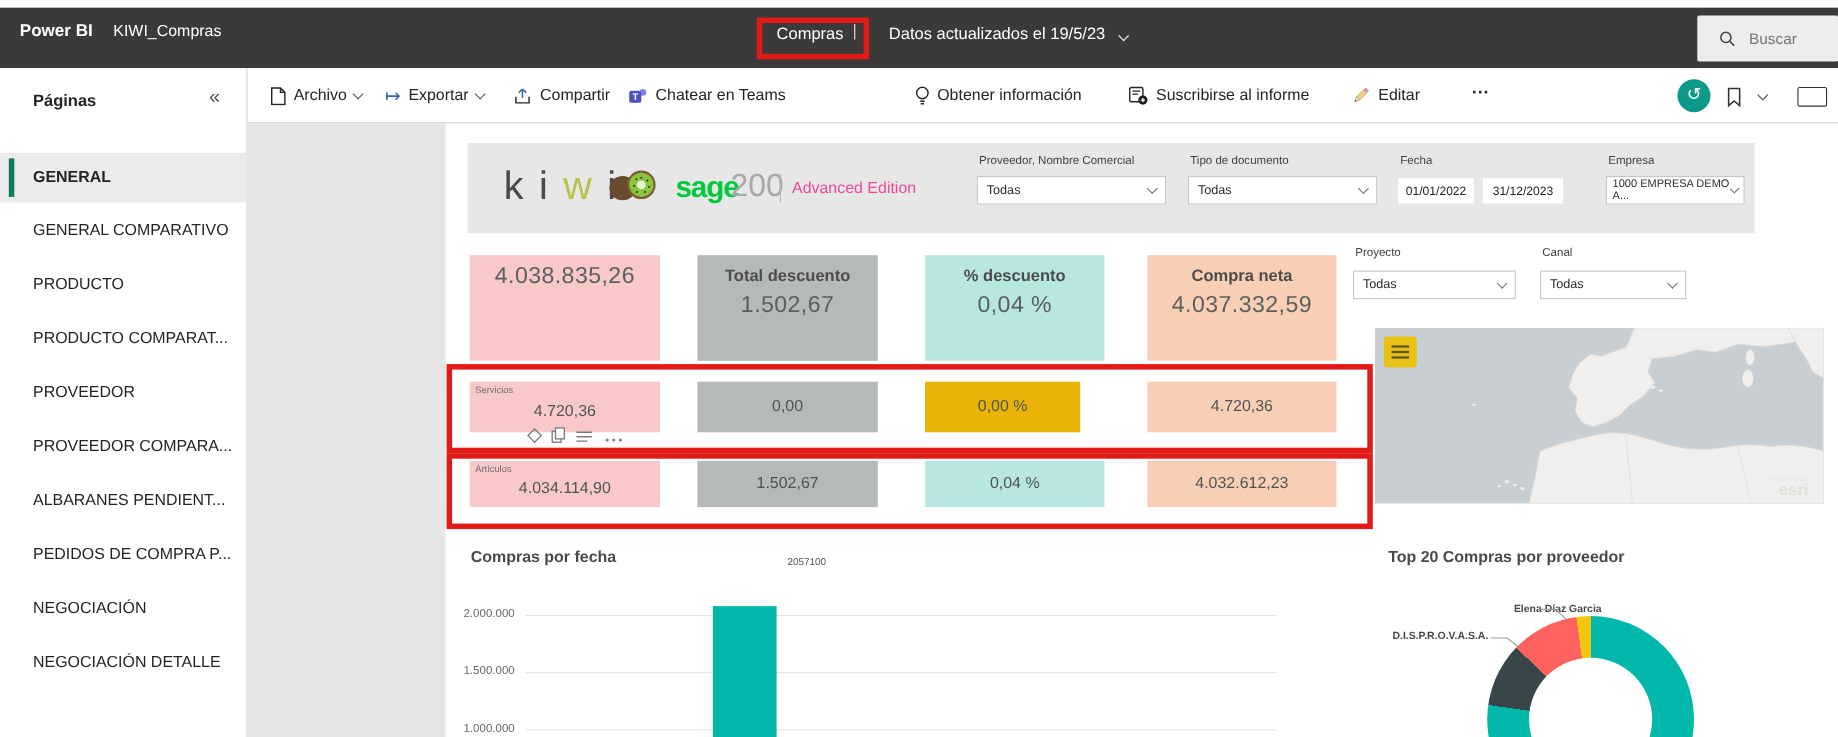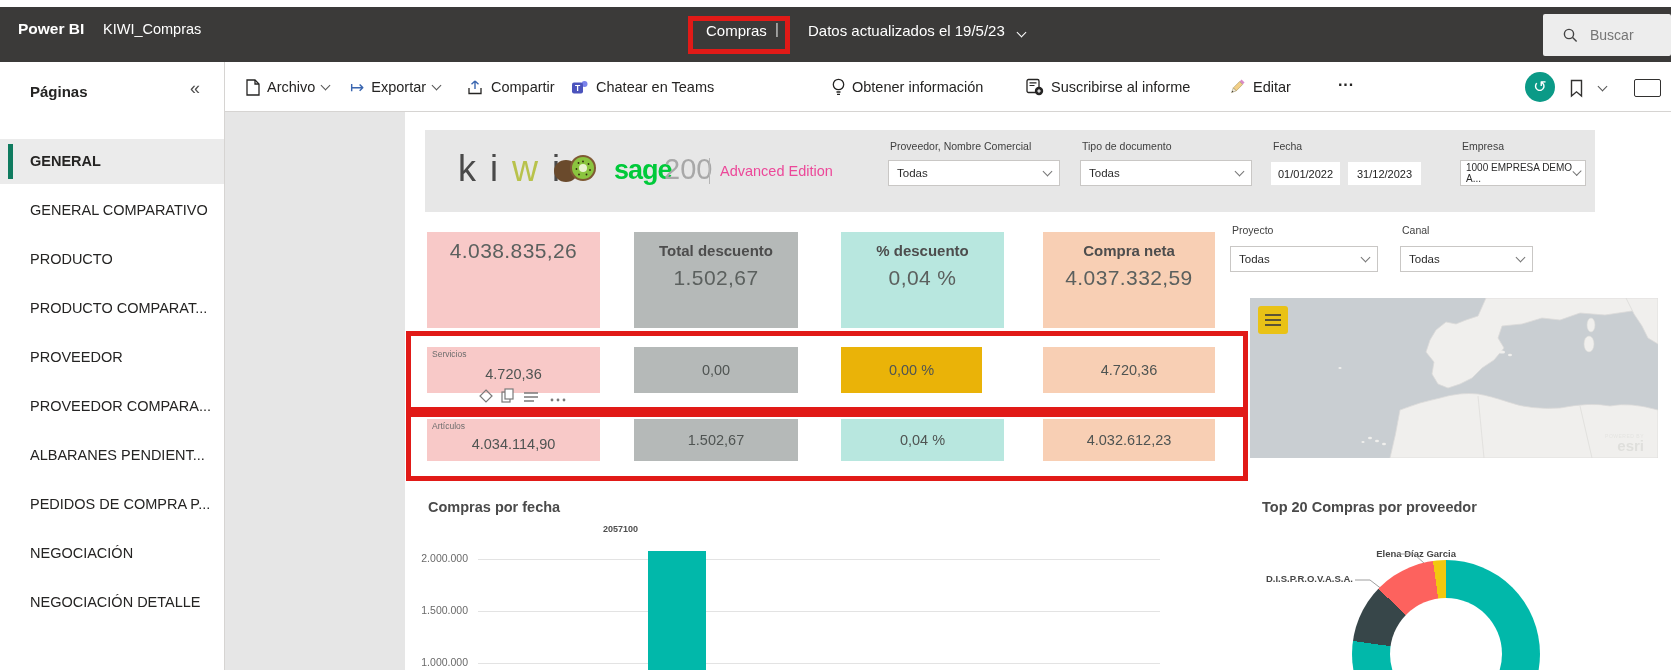--- a/index.html
+++ b/index.html
@@ -306,21 +306,21 @@
 <div class="abs vtitle" style="left:428px;top:499px">Compras por fecha</div>
 
 <div class="abs tick" style="left:398px;top:552px">2.000.000</div>
 <div class="abs tick" style="left:398px;top:604px">1.500.000</div>
 <div class="abs tick" style="left:398px;top:656px">1.000.000</div>
 
 <div class="abs gridline" style="left:478px;top:559px;width:682px"></div>
 <div class="abs gridline" style="left:478px;top:611px;width:682px"></div>
 <div class="abs gridline" style="left:478px;top:663px;width:682px"></div>
 
-<div class="abs" style="left:603px;top:524px;width:148px;text-align:left;font-size:9px;font-weight:bold;color:#4f4f4f">2057100</div>
+<div class="abs" style="left:603px;top:506px;width:148px;text-align:right;font-size:9px;font-weight:normal;color:#4f4f4f">2057100</div>
 <div class="abs" style="left:648px;top:551px;width:58px;height:119px;background:#01b8aa"></div>
 
 <div class="abs vtitle" style="left:1262px;top:499px">Top 20 Compras por proveedor</div>
 
 <div class="abs callout" style="left:1348px;top:548px;width:108px">Elena Díaz Garcia</div>
 <div class="abs callout" style="left:1245px;top:573px;width:108px">D.I.S.P.R.O.V.A.S.A.</div>
 
 <svg class="abs" style="left:1240px;top:540px" width="200" height="80" viewBox="0 0 200 80">
   <polyline points="160,14 174,14 185,24" fill="none" stroke="#9e9e9e" stroke-width="1"></polyline>
   <polyline points="115,40 130,40 143,50" fill="none" stroke="#9e9e9e" stroke-width="1"></polyline>

